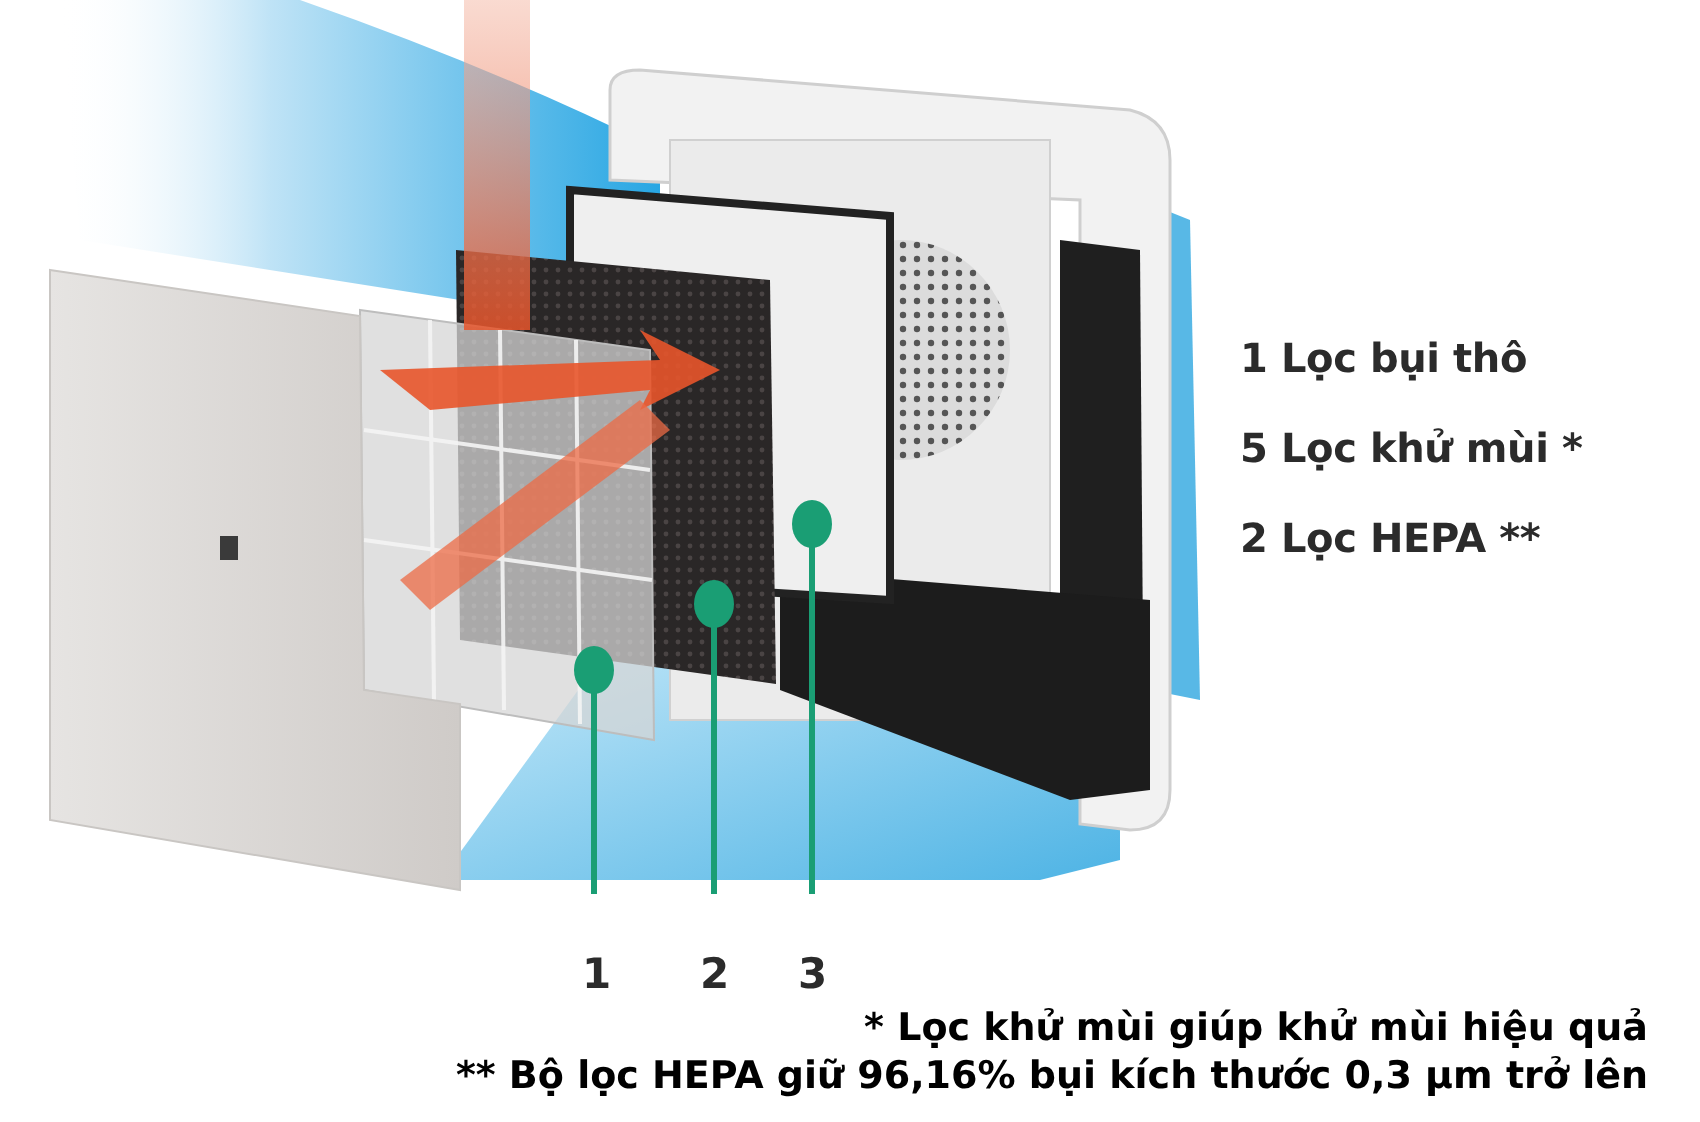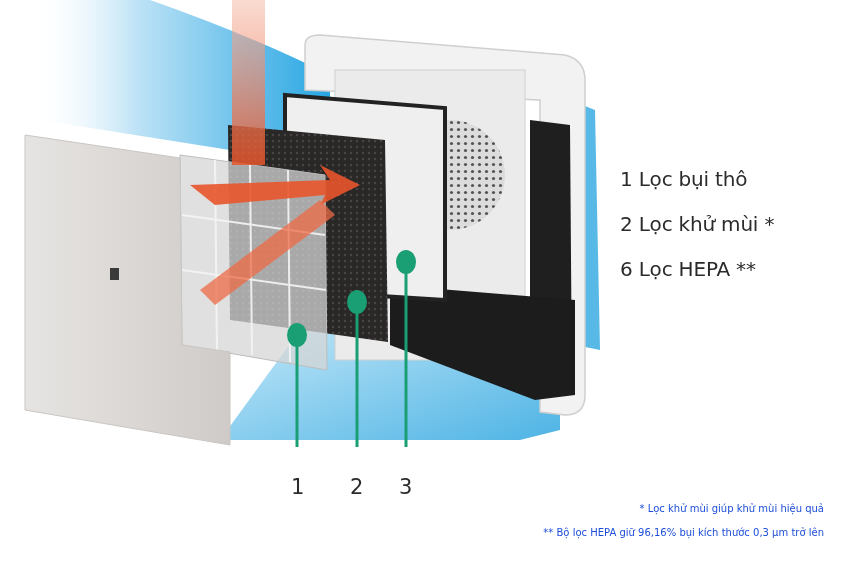--- a/index.html
+++ b/index.html
@@ -1,23 +1,23 @@
 <!DOCTYPE html>
 <html><head>
 <meta charset="utf-8">
 <style>
   html, body { margin:0; padding:0; }
   body { width:850px; height:561px; background:#ffffff; position:relative; overflow:hidden;
          font-family:"DejaVu Sans", sans-serif; color:#2a2a2a; }
-  .stage { position:absolute; left:0; top:0; width:850px; height:561px; }
+  .stage { position:absolute; left:0; top:0; width:850px; height:561px;font-weight:bold; }
   svg.art { position:absolute; left:0; top:0; }
   .legend { position:absolute; left:620px; top:157px; font-size:20px; line-height:45px; color:#2b2b2b; letter-spacing:-0.2px; }
   .legend div { white-space:nowrap; }
   .num { position:absolute; top:475px; font-size:21px; color:#2b2b2b; }
-  .foot { position:absolute; right:26px; font-size:10px; color:#1d4ed8; white-space:nowrap; text-align:right; }
+  .foot { position:absolute; right:26px; font-size:19px; color:#000000; white-space:nowrap; text-align:right; }
 </style>
 </head>
 <body>
 
 <div class="stage">
   <svg class="art" width="850" height="561" viewBox="0 0 850 561">
     <defs>
       <linearGradient id="blueTop" x1="0" y1="0" x2="1" y2="0">
         <stop offset="0" stop-color="#ffffff" stop-opacity="0"></stop>
         <stop offset="0.35" stop-color="#bfe3f6"></stop>
@@ -102,22 +102,22 @@
       <ellipse cx="357" cy="302" rx="10" ry="12" fill="#1a9e74"></ellipse>
     </g>
     <g>
       <line x1="406" y1="262" x2="406" y2="447" stroke="#1a9e74" stroke-width="3"></line>
       <ellipse cx="406" cy="262" rx="10" ry="12" fill="#1a9e74"></ellipse>
     </g>
   </svg>
 
   <div class="legend">
     <div>1 Lọc bụi thô</div>
-    <div>2 Lọc khử mùi *</div>
-    <div>6 Lọc HEPA **</div>
+    <div>5 Lọc khử mùi *</div>
+    <div>2 Lọc HEPA **</div>
   </div>
 
   <div class="num" style="left:291px;">1</div>
   <div class="num" style="left:350px;">2</div>
   <div class="num" style="left:399px;">3</div>
 
   <div class="foot" style="top:503px;">* Lọc khử mùi giúp khử mùi hiệu quả</div>
   <div class="foot" style="top:527px;">** Bộ lọc HEPA giữ 96,16% bụi kích thước 0,3 µm trở lên</div>
 </div>
 

